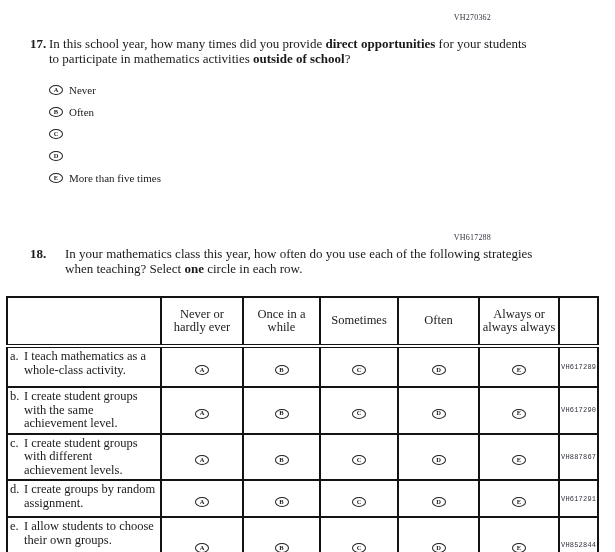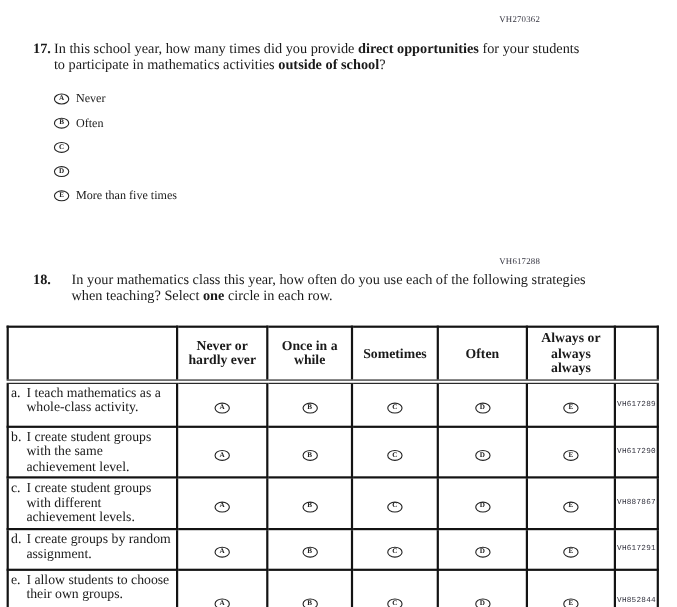--- a/index.html
+++ b/index.html
@@ -35,21 +35,21 @@
   .option-label { font-size:11px; line-height:15px; }
 
   table.grid {
     position:absolute; top:296px; left:6px;
     width:591px; border-collapse:collapse; table-layout:fixed;
     background:#fff;
   }
   table.grid td, table.grid th { border:2px solid #131313; }
   table.grid thead th { border-bottom:4px double #131313; }
   th.colhead {
-    font-size:12.5px; font-weight:bold; line-height:13.5px;
+    font-size:12.5px; font-weight:normal; line-height:13.5px;
     padding:3px 2px; vertical-align:middle; text-align:center;
   }
   td.stem-cell { vertical-align:top; padding:2px 2px 2px 2px; }
   .stem { display:flex; font-size:12.5px; line-height:13.5px; }
   .stem .key { flex:0 0 14px; }
   .stem .stext { flex:1; }
   td.answer-cell { text-align:center; vertical-align:middle; padding:0; }
   td.rowcode-cell {
     text-align:center; vertical-align:middle; padding:0 1px;
     font-size:7px; color:#33333f;font-family:Liberation Mono, monospace;

